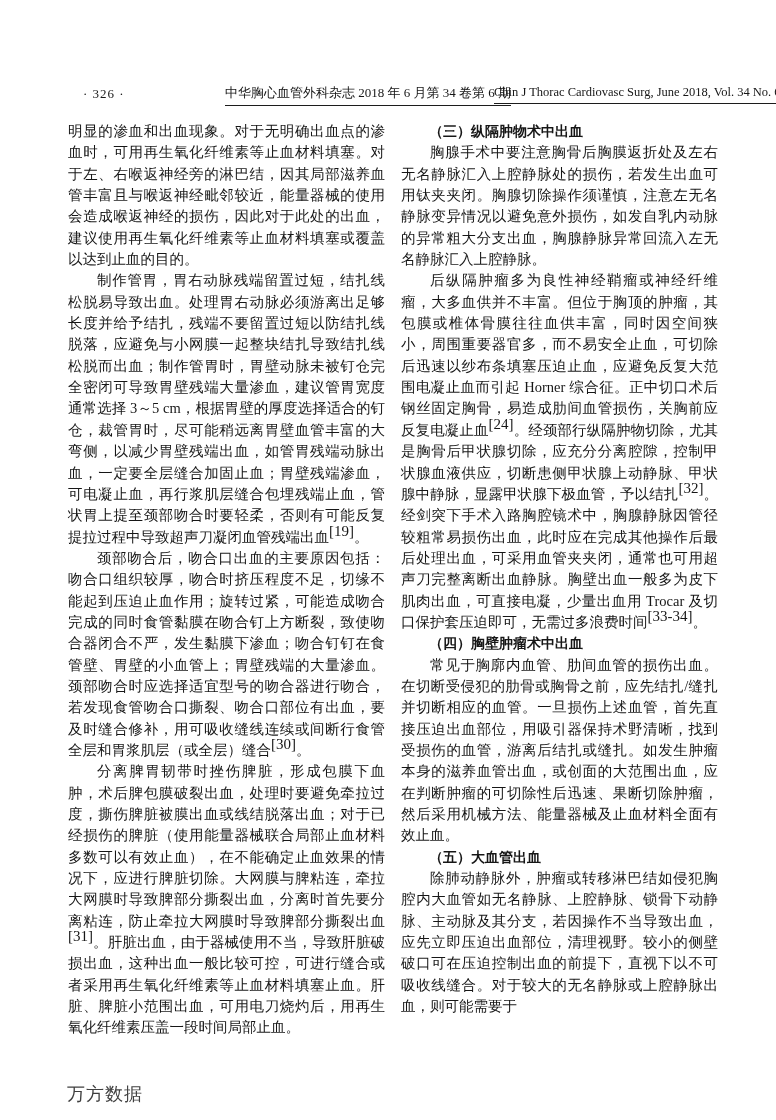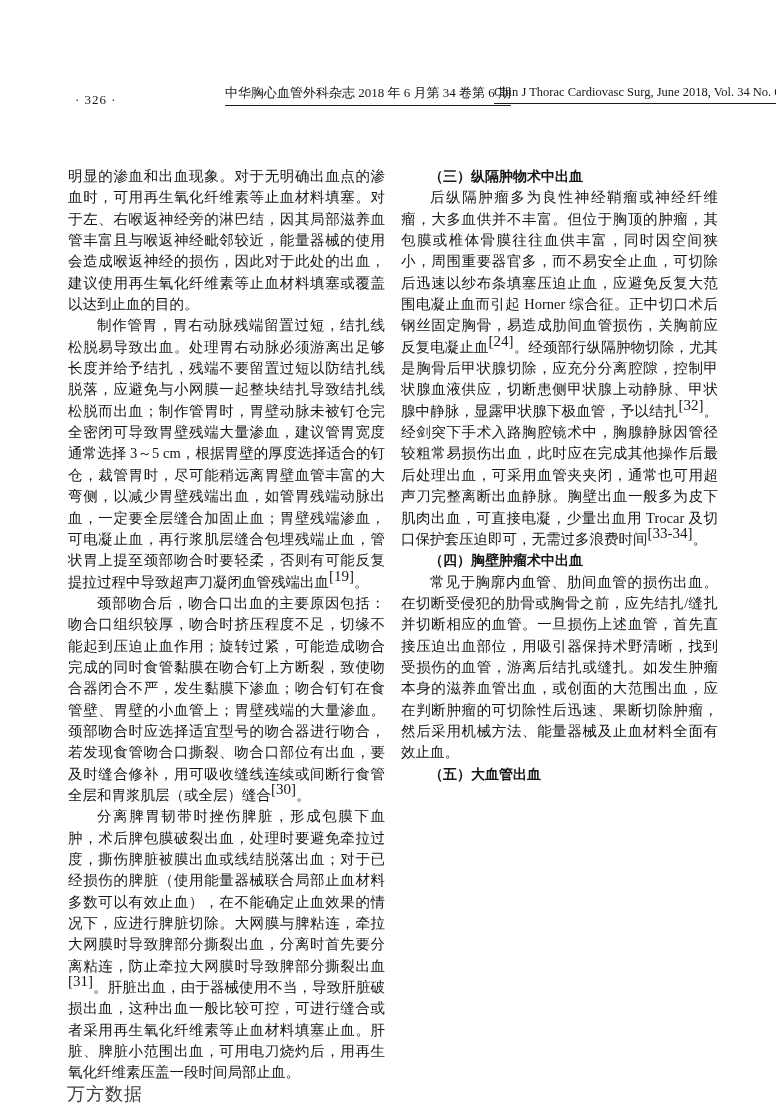--- a/index.html
+++ b/index.html
@@ -10,36 +10,35 @@
   }
   .page {
     position:relative;
     width:776px; height:1120px;
     background:#ffffff;
     color:#161616;
     overflow:hidden;
   }
   
   .header { position:absolute; top:84px; left:75px; right:55px; height:22px; font-size:13px; white-space:nowrap; }
-  .pagenum { position:absolute; left:0; top:2px; letter-spacing:1px;margin-top:6px; }
+  .pagenum { position:absolute; left:8px; top:2px; letter-spacing:1px; }
   .jt { position:absolute; top:0; border-bottom:1px solid #1c1c1c; padding-bottom:3px; }
   .jt-cn { left:150px; }
   .jt-en { left:419px; font-size:12.5px; padding-top:1px; }
   
   .columns {
     position:absolute; top:121px; left:68px;
     width:650px; display:flex; gap:16px;
   }
   .col {
     width:317px;
     font-size:14.5px;
     line-height:21.35px;
     text-align:justify;
     text-justify:inter-character;
-    margin-top:45px;
   }
   .para { margin:0; text-indent:2em; }
   .para.no-indent { text-indent:0; }
   .heading {
     margin:0; text-indent:2em;
     font-weight:bold;
     font-family:"Liberation Sans","DejaVu Sans",sans-serif;
     font-size:14px;
   }
   sup.cite {
@@ -69,22 +68,24 @@
 
   <div class="columns">
     <div class="col">
         <p class="para no-indent">明显的渗血和出血现象。对于无明确出血点的渗血时，可用再生氧化纤维素等止血材料填塞。对于左、右喉返神经旁的淋巴结，因其局部滋养血管丰富且与喉返神经毗邻较近，能量器械的使用会造成喉返神经的损伤，因此对于此处的出血，建议使用再生氧化纤维素等止血材料填塞或覆盖以达到止血的目的。</p>
         <p class="para">制作管胃，胃右动脉残端留置过短，结扎线松脱易导致出血。处理胃右动脉必须游离出足够长度并给予结扎，残端不要留置过短以防结扎线脱落，应避免与小网膜一起整块结扎导致结扎线松脱而出血；制作管胃时，胃壁动脉未被钉仓完全密闭可导致胃壁残端大量渗血，建议管胃宽度通常选择 3～5 cm，根据胃壁的厚度选择适合的钉仓，裁管胃时，尽可能稍远离胃壁血管丰富的大弯侧，以减少胃壁残端出血，如管胃残端动脉出血，一定要全层缝合加固止血；胃壁残端渗血，可电凝止血，再行浆肌层缝合包埋残端止血，管状胃上提至颈部吻合时要轻柔，否则有可能反复提拉过程中导致超声刀凝闭血管残端出血<sup class="cite">[19]</sup>。</p>
         <p class="para">颈部吻合后，吻合口出血的主要原因包括：吻合口组织较厚，吻合时挤压程度不足，切缘不能起到压迫止血作用；旋转过紧，可能造成吻合完成的同时食管黏膜在吻合钉上方断裂，致使吻合器闭合不严，发生黏膜下渗血；吻合钉钉在食管壁、胃壁的小血管上；胃壁残端的大量渗血。颈部吻合时应选择适宜型号的吻合器进行吻合，若发现食管吻合口撕裂、吻合口部位有出血，要及时缝合修补，用可吸收缝线连续或间断行食管全层和胃浆肌层（或全层）缝合<sup class="cite">[30]</sup>。</p>
         <p class="para">分离脾胃韧带时挫伤脾脏，形成包膜下血肿，术后脾包膜破裂出血，处理时要避免牵拉过度，撕伤脾脏被膜出血或线结脱落出血；对于已经损伤的脾脏（使用能量器械联合局部止血材料多数可以有效止血），在不能确定止血效果的情况下，应进行脾脏切除。大网膜与脾粘连，牵拉大网膜时导致脾部分撕裂出血，分离时首先要分离粘连，防止牵拉大网膜时导致脾部分撕裂出血<sup class="cite">[31]</sup>。肝脏出血，由于器械使用不当，导致肝脏破损出血，这种出血一般比较可控，可进行缝合或者采用再生氧化纤维素等止血材料填塞止血。肝脏、脾脏小范围出血，可用电刀烧灼后，用再生氧化纤维素压盖一段时间局部止血。</p>
       </div>
     <div class="col">
         <p class="heading">（三）纵隔肿物术中出血</p>
+        <p class="para">胸腺手术中要注意胸骨后胸膜返折处及左右无名静脉汇入上腔静脉处的损伤，若发生出血可用钛夹夹闭。胸腺切除操作须谨慎，注意左无名静脉变异情况以避免意外损伤，如发自乳内动脉的异常粗大分支出血，胸腺静脉异常回流入左无名静脉汇入上腔静脉。</p>
         <p class="para">后纵隔肿瘤多为良性神经鞘瘤或神经纤维瘤，大多血供并不丰富。但位于胸顶的肿瘤，其包膜或椎体骨膜往往血供丰富，同时因空间狭小，周围重要器官多，而不易安全止血，可切除后迅速以纱布条填塞压迫止血，应避免反复大范围电凝止血而引起 Horner 综合征。正中切口术后钢丝固定胸骨，易造成肋间血管损伤，关胸前应反复电凝止血<sup class="cite">[24]</sup>。经颈部行纵隔肿物切除，尤其是胸骨后甲状腺切除，应充分分离腔隙，控制甲状腺血液供应，切断患侧甲状腺上动静脉、甲状腺中静脉，显露甲状腺下极血管，予以结扎<sup class="cite">[32]</sup>。经剑突下手术入路胸腔镜术中，胸腺静脉因管径较粗常易损伤出血，此时应在完成其他操作后最后处理出血，可采用血管夹夹闭，通常也可用超声刀完整离断出血静脉。胸壁出血一般多为皮下肌肉出血，可直接电凝，少量出血用 Trocar 及切口保护套压迫即可，无需过多浪费时间<sup class="cite">[33-34]</sup>。</p>
         <p class="heading">（四）胸壁肿瘤术中出血</p>
         <p class="para">常见于胸廓内血管、肋间血管的损伤出血。在切断受侵犯的肋骨或胸骨之前，应先结扎/缝扎并切断相应的血管。一旦损伤上述血管，首先直接压迫出血部位，用吸引器保持术野清晰，找到受损伤的血管，游离后结扎或缝扎。如发生肿瘤本身的滋养血管出血，或创面的大范围出血，应在判断肿瘤的可切除性后迅速、果断切除肿瘤，然后采用机械方法、能量器械及止血材料全面有效止血。</p>
         <p class="heading">（五）大血管出血</p>
+        <p class="para">除肺动静脉外，肿瘤或转移淋巴结如侵犯胸腔内大血管如无名静脉、上腔静脉、锁骨下动静脉、主动脉及其分支，若因操作不当导致出血，应先立即压迫出血部位，清理视野。较小的侧壁破口可在压迫控制出血的前提下，直视下以不可吸收线缝合。对于较大的无名静脉或上腔静脉出血，则可能需要于</p>
       </div>
   </div>
 
   <div class="watermark">万方数据</div>
 
 </div>
 
 </body></html>

